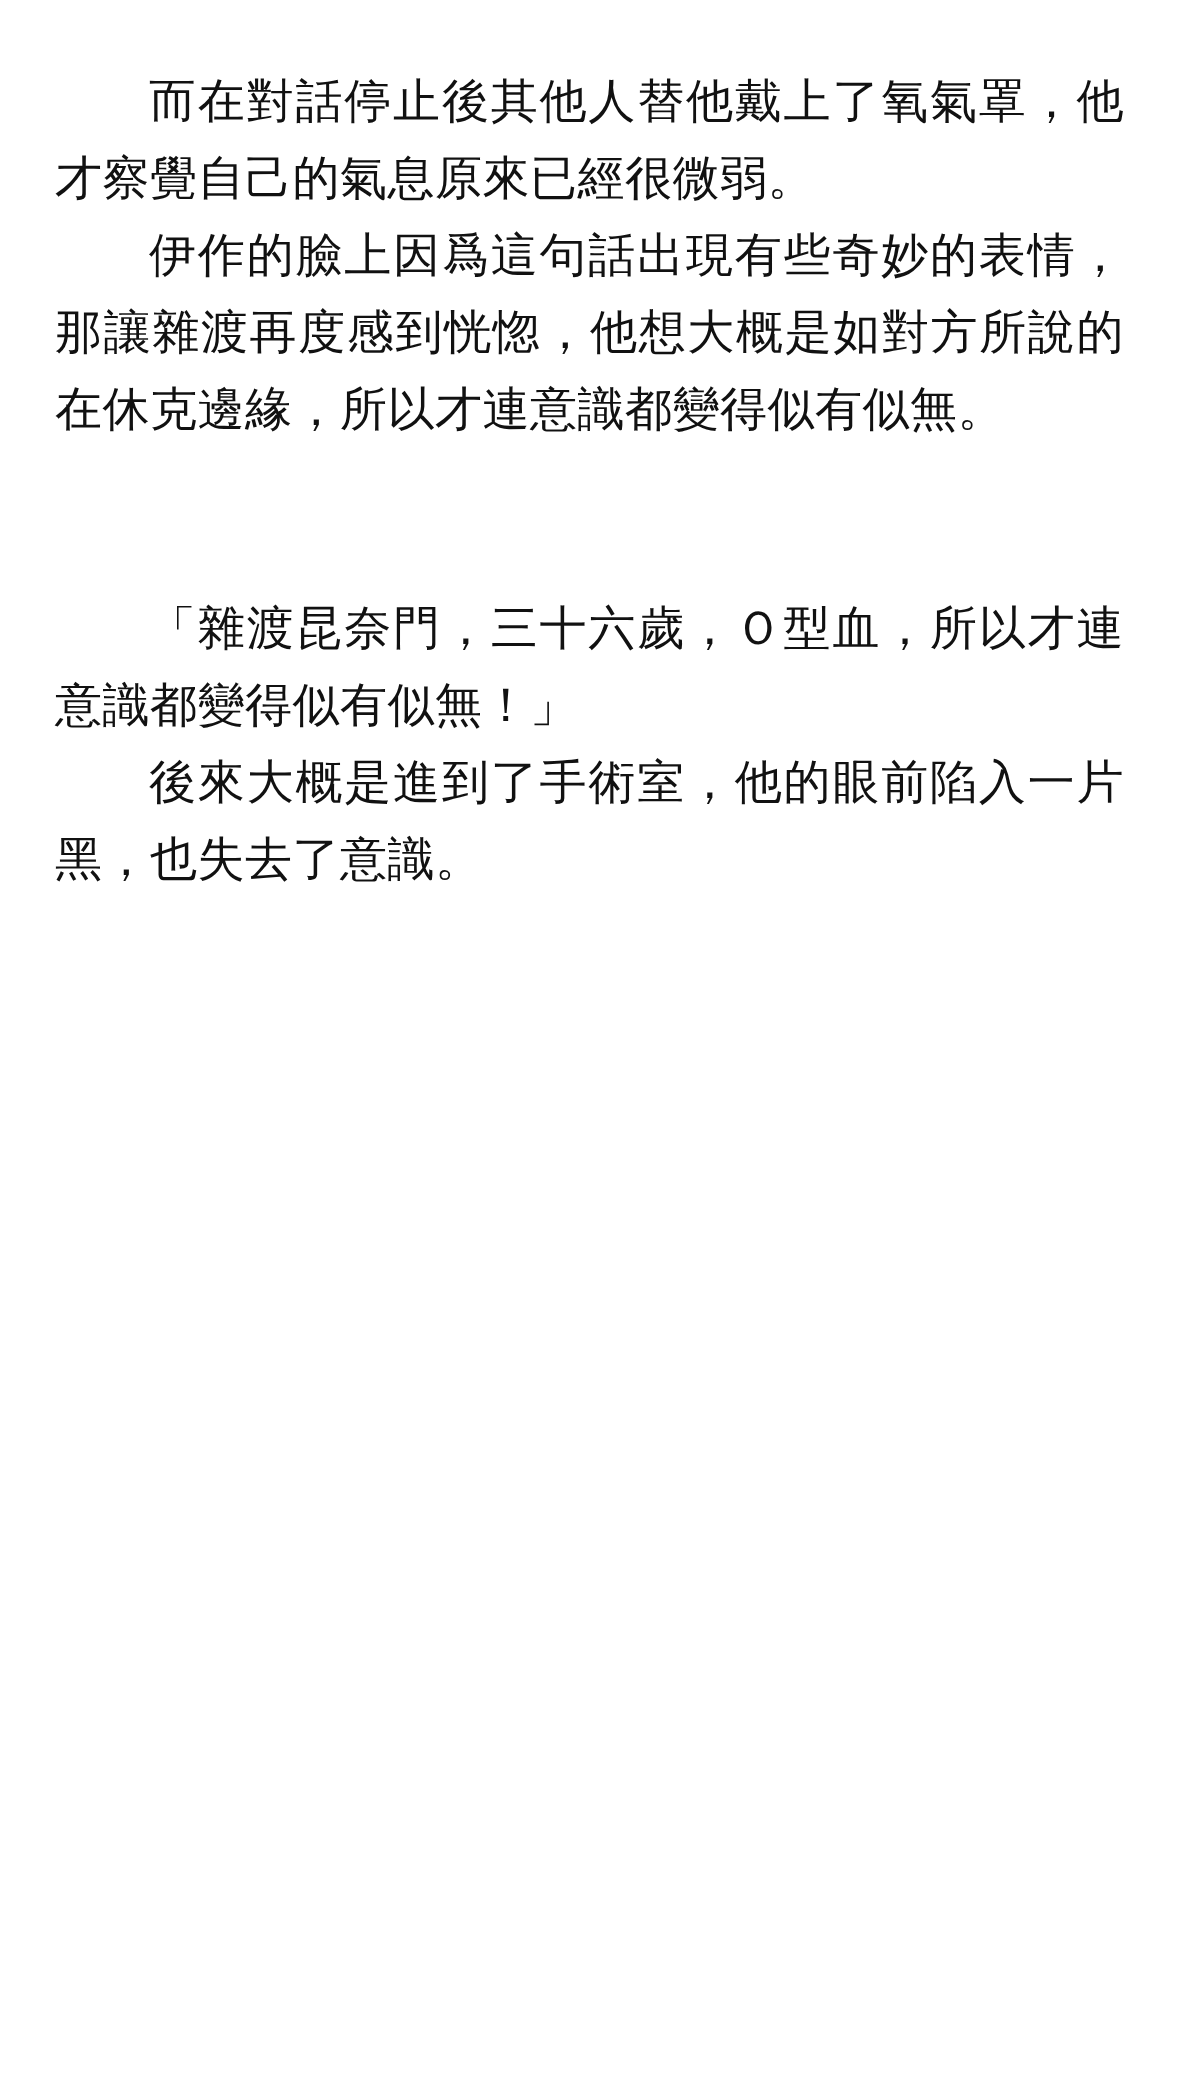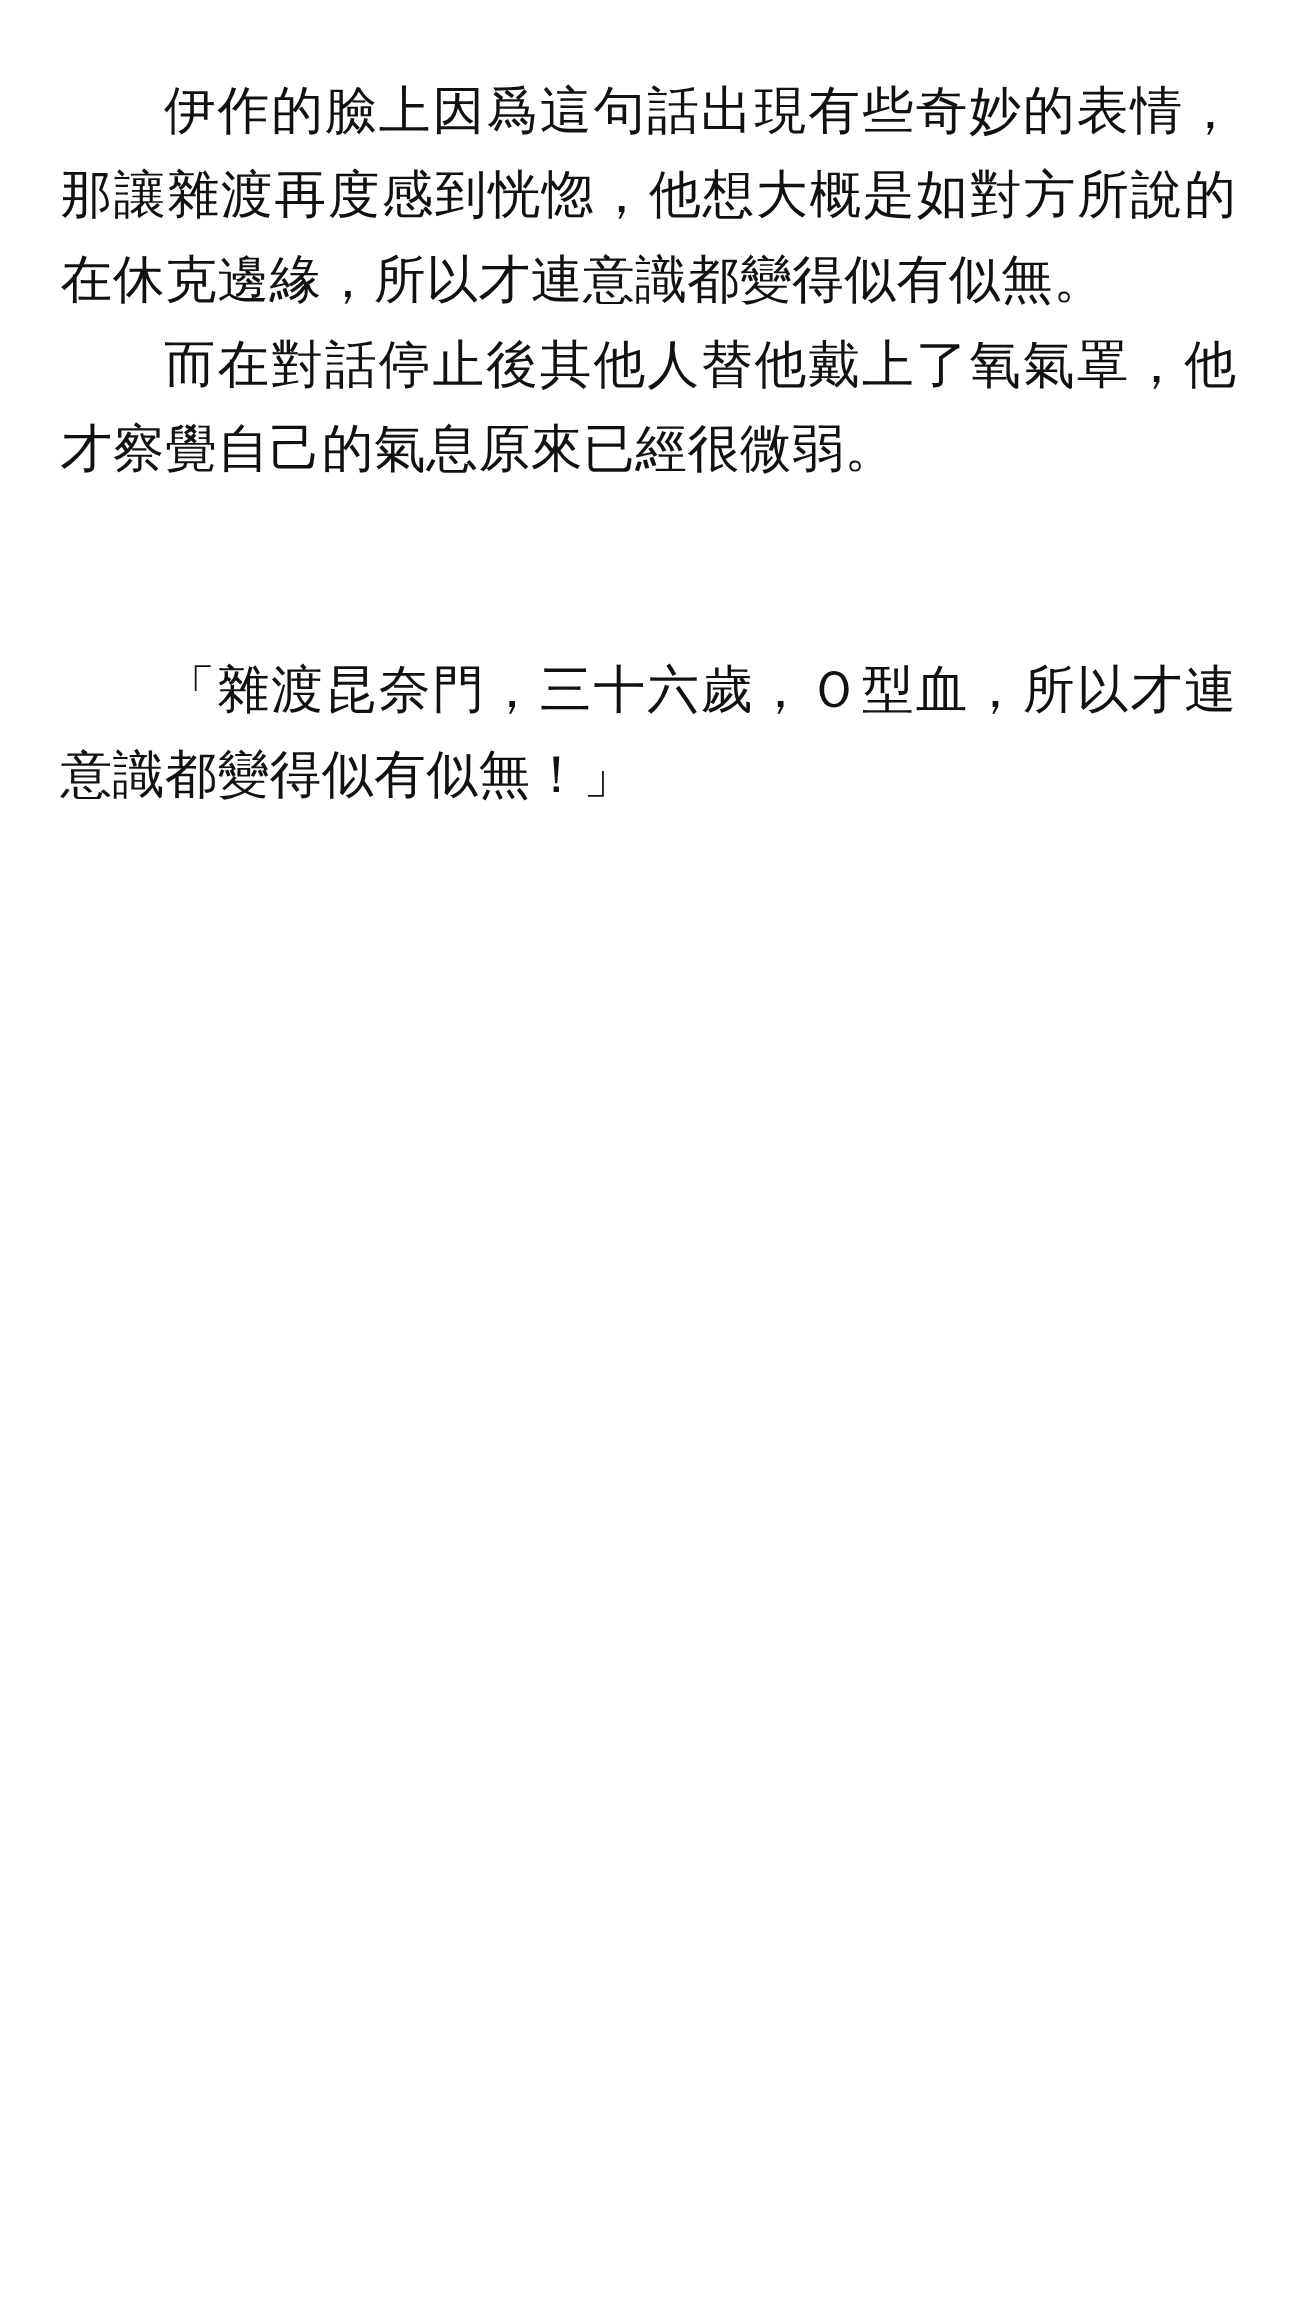--- a/index.html
+++ b/index.html
@@ -41,23 +41,24 @@
   .spacer-block {
     height: 142px;
   }
 </style>
 </head>
 <body>
 
 <div class="page">
   <div class="content">
 
+    <p class="para">而在對話停止後其他人替他戴上了氧氣罩，他才察覺自己的氣息原來已經很微弱。</p>
+
     <p class="para">伊作的臉上因爲這句話出現有些奇妙的表情，那讓雜渡再度感到恍惚，他想大概是如對方所說的在休克邊緣，所以才連意識都變得似有似無。</p>
-
-    <p class="para">而在對話停止後其他人替他戴上了氧氣罩，他才察覺自己的氣息原來已經很微弱。</p>
 
     <div class="spacer-block"></div>
 
     <p class="para">「雜渡昆奈門，三十六歲，Ｏ型血，所以才連意識都變得似有似無！」</p>
 
+    <p class="para">後來大概是進到了手術室，他的眼前陷入一片黑，也失去了意識。</p>
 
   </div>
 </div>
 
 </body></html>

